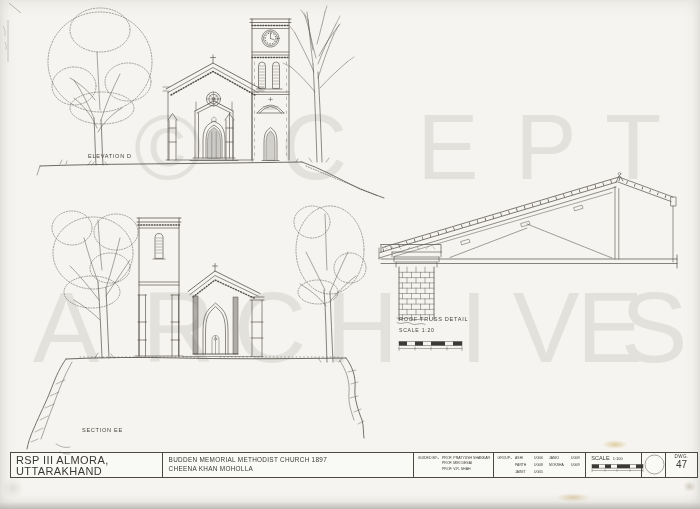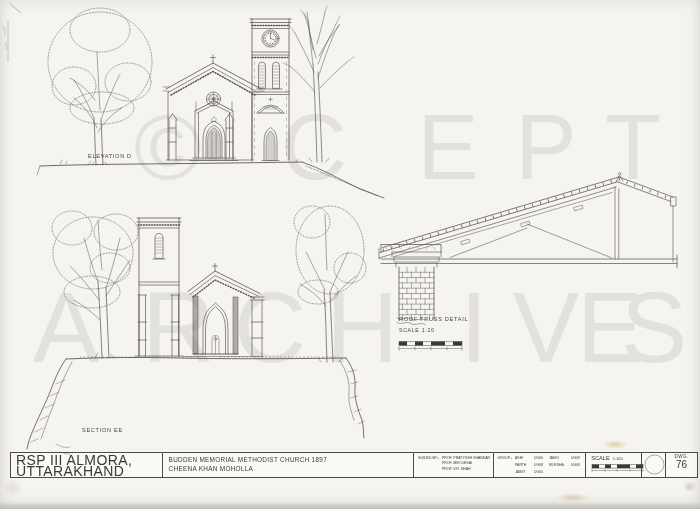--- a/index.html
+++ b/index.html
@@ -34,21 +34,21 @@
   .lbl-truss1{left:399px;top:316px;font-size:5.6px;}
   .lbl-truss2{left:399px;top:327px;font-size:5.2px;}
   
   .tblock{
     position:absolute;z-index:2;left:10px;top:452px;width:688px;height:26px;
     display:flex;border:1px solid #4d4a44;box-sizing:border-box;
     color:#3a3834;background:rgba(252,251,248,.6);
   }
   .tcell{box-sizing:border-box;border-right:1px solid #4d4a44;overflow:hidden;}
   .tcell:last-child{border-right:none;}
-  .c1{width:152px;padding:2px 8px 0 5px;font-size:14px;letter-spacing:.4px;line-height:11px;}
+  .c1{width:152px;padding:2px 8px 0 5px;font-size:11px;letter-spacing:.4px;line-height:11px;}
   .c2{width:252px;padding:3px 0 0 6px;font-size:6.4px;letter-spacing:.3px;line-height:8.5px;}
   .c3{width:80px;padding:3px 0 0 4px;font-size:3.5px;line-height:5.4px;display:flex;gap:3px;}
   .c4{width:93px;padding:3px 0 0 4px;font-size:3.4px;line-height:5.4px;display:flex;gap:3px;}
   .c5{width:56px;padding:2px 0 0 5px;font-size:5.6px;}
   .c6{width:24px;position:relative;}
   .c7{width:31px;text-align:center;padding-top:1px;}
   .c3 .names div, .c4 .grid{white-space:nowrap;}
   .c4 .grid{display:grid;grid-template-columns:17px 13px 20px 12px;column-gap:2px;}
   .c5 .sv{font-size:4px;margin-left:3px;}
   .c7 .dl{font-size:4.6px;letter-spacing:.4px;}
@@ -335,21 +335,21 @@
         <span></span>
         <span></span>
       </div>
     </div>
     <div class="tcell c5">
       <span>SCALE</span><span class="sv">1:100</span>
     </div>
     <div class="tcell c6"></div>
     <div class="tcell c7">
       <div class="dl">DWG.</div>
-      <div class="dn">76</div>
+      <div class="dn">47</div>
     </div>
   </div>
 
   <div class="stain st1"></div>
   <div class="stain st2"></div>
   <div class="stain st3"></div>
   <div class="stain st4"></div>
 </div>
 
 </body></html>

